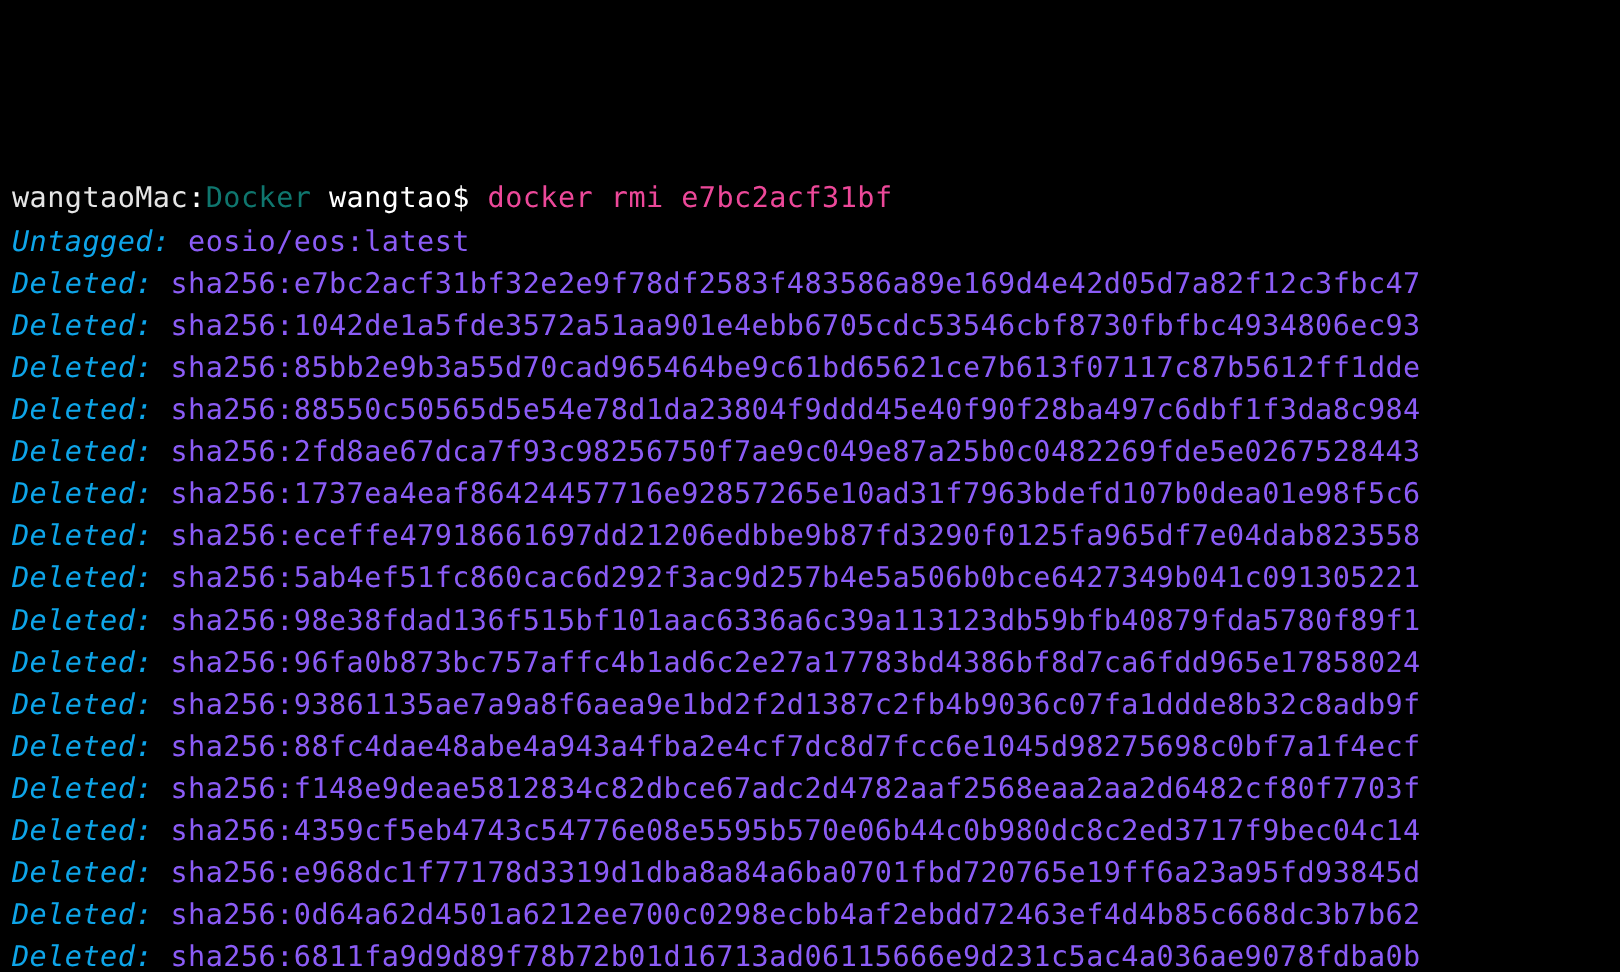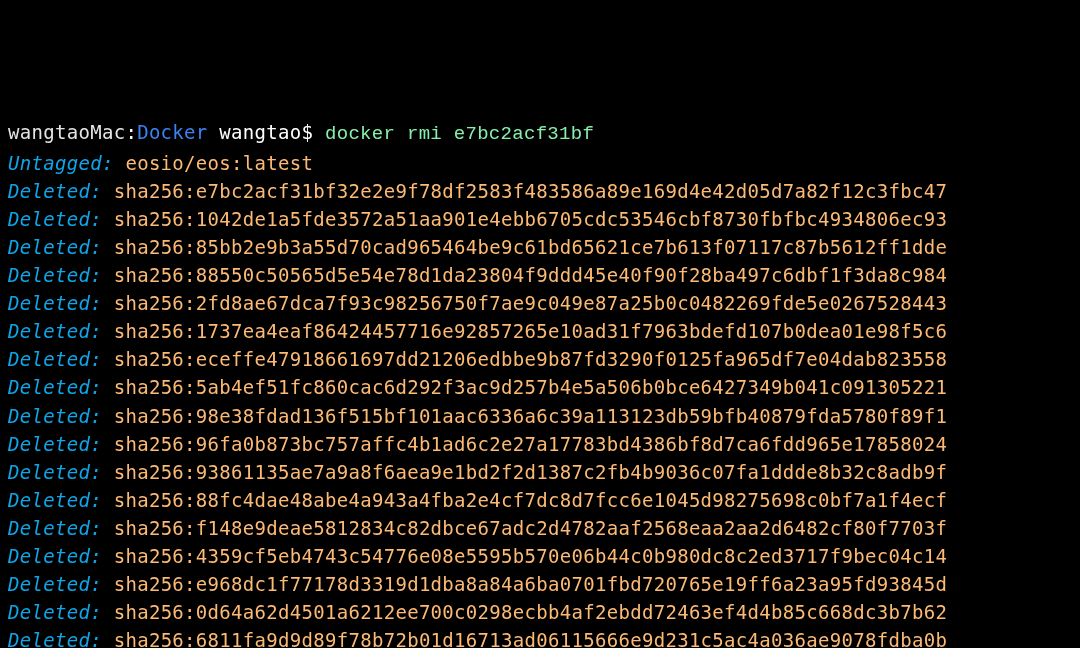--- a/index.html
+++ b/index.html
@@ -11,27 +11,27 @@
       line-height: 1.48;
       padding: 6px 8px;
       width: 1080px;
       height: 648px;
       overflow: hidden;
       white-space: pre;
       letter-spacing: 0.3px;
     }
     .prompt-line { display: block; }
     .prompt-host { color: #e5e5e5; }
-    .prompt-path { color: #3b82f6; }
+    .prompt-path { color: #0f766e; }
     .prompt-user { color: #ffffff; margin-top: 40px; }
     .prompt-symbol { color: #ffffff; }
-    .command { color: #86efac; font-family: Liberation Mono, monospace; }
+    .command { color: #ec4899; }
     .output-line { display: block; color: #ffffff; }
     .label { color: #0ea5e9; font-style: italic; }
-    .hash { color: #fdba74; }
+    .hash { color: #8b5cf6; }
   </style>
 </head>
 <body>
 
 
 
 <div id="terminal"><span class="prompt-line"><span class="prompt-host">wangtaoMac</span>:<span class="prompt-path">Docker</span> <span class="prompt-user">wangtao</span><span class="prompt-symbol">$</span> <span class="command">docker rmi e7bc2acf31bf</span></span><span class="output-line"><span class="label">Untagged:</span> <span class="hash">eosio/eos:latest</span></span><span class="output-line"><span class="label">Deleted:</span> <span class="hash">sha256:e7bc2acf31bf32e2e9f78df2583f483586a89e169d4e42d05d7a82f12c3fbc47</span></span><span class="output-line"><span class="label">Deleted:</span> <span class="hash">sha256:1042de1a5fde3572a51aa901e4ebb6705cdc53546cbf8730fbfbc4934806ec93</span></span><span class="output-line"><span class="label">Deleted:</span> <span class="hash">sha256:85bb2e9b3a55d70cad965464be9c61bd65621ce7b613f07117c87b5612ff1dde</span></span><span class="output-line"><span class="label">Deleted:</span> <span class="hash">sha256:88550c50565d5e54e78d1da23804f9ddd45e40f90f28ba497c6dbf1f3da8c984</span></span><span class="output-line"><span class="label">Deleted:</span> <span class="hash">sha256:2fd8ae67dca7f93c98256750f7ae9c049e87a25b0c0482269fde5e0267528443</span></span><span class="output-line"><span class="label">Deleted:</span> <span class="hash">sha256:1737ea4eaf86424457716e92857265e10ad31f7963bdefd107b0dea01e98f5c6</span></span><span class="output-line"><span class="label">Deleted:</span> <span class="hash">sha256:eceffe47918661697dd21206edbbe9b87fd3290f0125fa965df7e04dab823558</span></span><span class="output-line"><span class="label">Deleted:</span> <span class="hash">sha256:5ab4ef51fc860cac6d292f3ac9d257b4e5a506b0bce6427349b041c091305221</span></span><span class="output-line"><span class="label">Deleted:</span> <span class="hash">sha256:98e38fdad136f515bf101aac6336a6c39a113123db59bfb40879fda5780f89f1</span></span><span class="output-line"><span class="label">Deleted:</span> <span class="hash">sha256:96fa0b873bc757affc4b1ad6c2e27a17783bd4386bf8d7ca6fdd965e17858024</span></span><span class="output-line"><span class="label">Deleted:</span> <span class="hash">sha256:93861135ae7a9a8f6aea9e1bd2f2d1387c2fb4b9036c07fa1ddde8b32c8adb9f</span></span><span class="output-line"><span class="label">Deleted:</span> <span class="hash">sha256:88fc4dae48abe4a943a4fba2e4cf7dc8d7fcc6e1045d98275698c0bf7a1f4ecf</span></span><span class="output-line"><span class="label">Deleted:</span> <span class="hash">sha256:f148e9deae5812834c82dbce67adc2d4782aaf2568eaa2aa2d6482cf80f7703f</span></span><span class="output-line"><span class="label">Deleted:</span> <span class="hash">sha256:4359cf5eb4743c54776e08e5595b570e06b44c0b980dc8c2ed3717f9bec04c14</span></span><span class="output-line"><span class="label">Deleted:</span> <span class="hash">sha256:e968dc1f77178d3319d1dba8a84a6ba0701fbd720765e19ff6a23a95fd93845d</span></span><span class="output-line"><span class="label">Deleted:</span> <span class="hash">sha256:0d64a62d4501a6212ee700c0298ecbb4af2ebdd72463ef4d4b85c668dc3b7b62</span></span><span class="output-line"><span class="label">Deleted:</span> <span class="hash">sha256:6811fa9d9d89f78b72b01d16713ad06115666e9d231c5ac4a036ae9078fdba0b</span></span></div>
 
 
 

